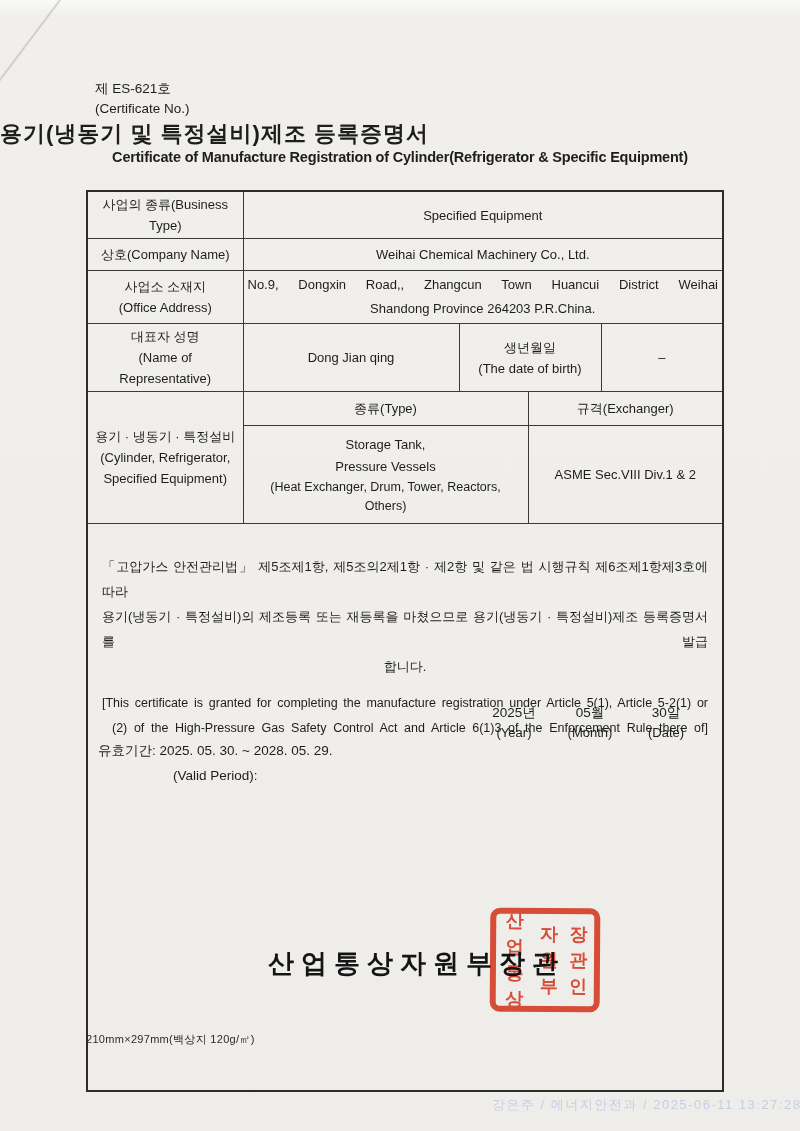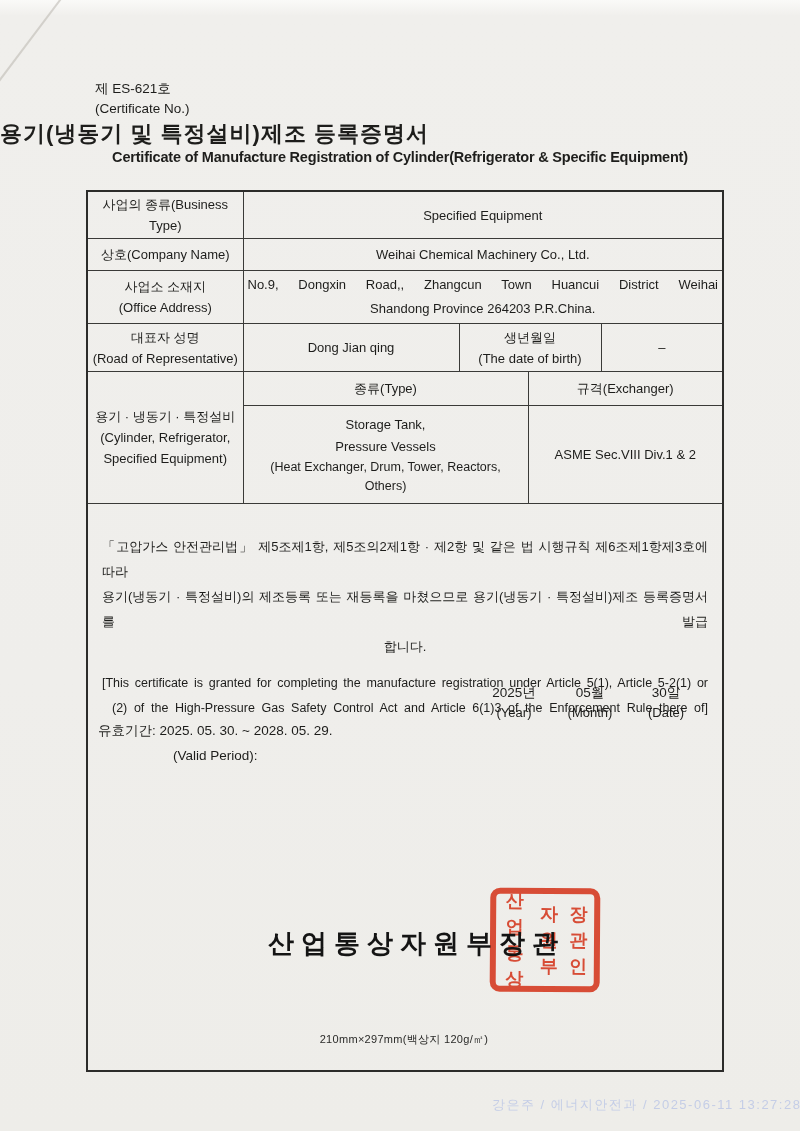--- a/index.html
+++ b/index.html
@@ -63,21 +63,21 @@
 
   .minister{position:absolute;top:392px;left:176px;z-index:3;
     font-size:26px;font-weight:bold;letter-spacing:7px;white-space:nowrap;color:#141414;}
   .seal{
     position:absolute;top:354px;left:398px;z-index:2;width:110px;height:104px;
     border:6px solid var(--seal-red);border-radius:10px;
     display:flex;flex-direction:row;align-items:center;justify-content:center;
     color:var(--seal-red);font-size:18px;font-weight:bold;letter-spacing:2px;line-height:26px;
     mix-blend-mode:multiply;opacity:0.93;transform:rotate(0.4deg);
   }
-  .paper-spec{position:absolute;left:86px;top:1032px;width:636px;text-align:center;
+  .paper-spec{position:absolute;left:86px;top:1032px;width:636px;text-align:left;
     font-size:11px;letter-spacing:0.3px;color:#2a2a28;}
   .watermark{position:absolute;left:492px;top:1096px;font-size:13px;white-space:nowrap;
     color:var(--watermark-blue);opacity:0.75;letter-spacing:1.5px;}
 </style>
 </head>
 <body>
 
 <div class="page">
 
   <div class="crease"></div>
@@ -121,21 +121,21 @@
         <div>(Office Address)</div>
       </td>
       <td colspan="4" class="val-left">
         <div class="addr-line1">No.9, Dongxin Road,, Zhangcun Town Huancui District Weihai</div>
         <div class="addr-line2">Shandong Province 264203 P.R.China.</div>
       </td>
     </tr>
     <tr style="height:48px">
       <td class="lbl">
         <div>대표자 성명</div>
-        <div>(Road of Representative)</div>
+        <div>(Name of Representative)</div>
       </td>
       <td>
         <span>Dong Jian qing</span>
       </td>
       <td colspan="2" class="lbl">
         <div>생년월일</div>
         <div>(The date of birth)</div>
       </td>
       <td>
         <span>–</span>

